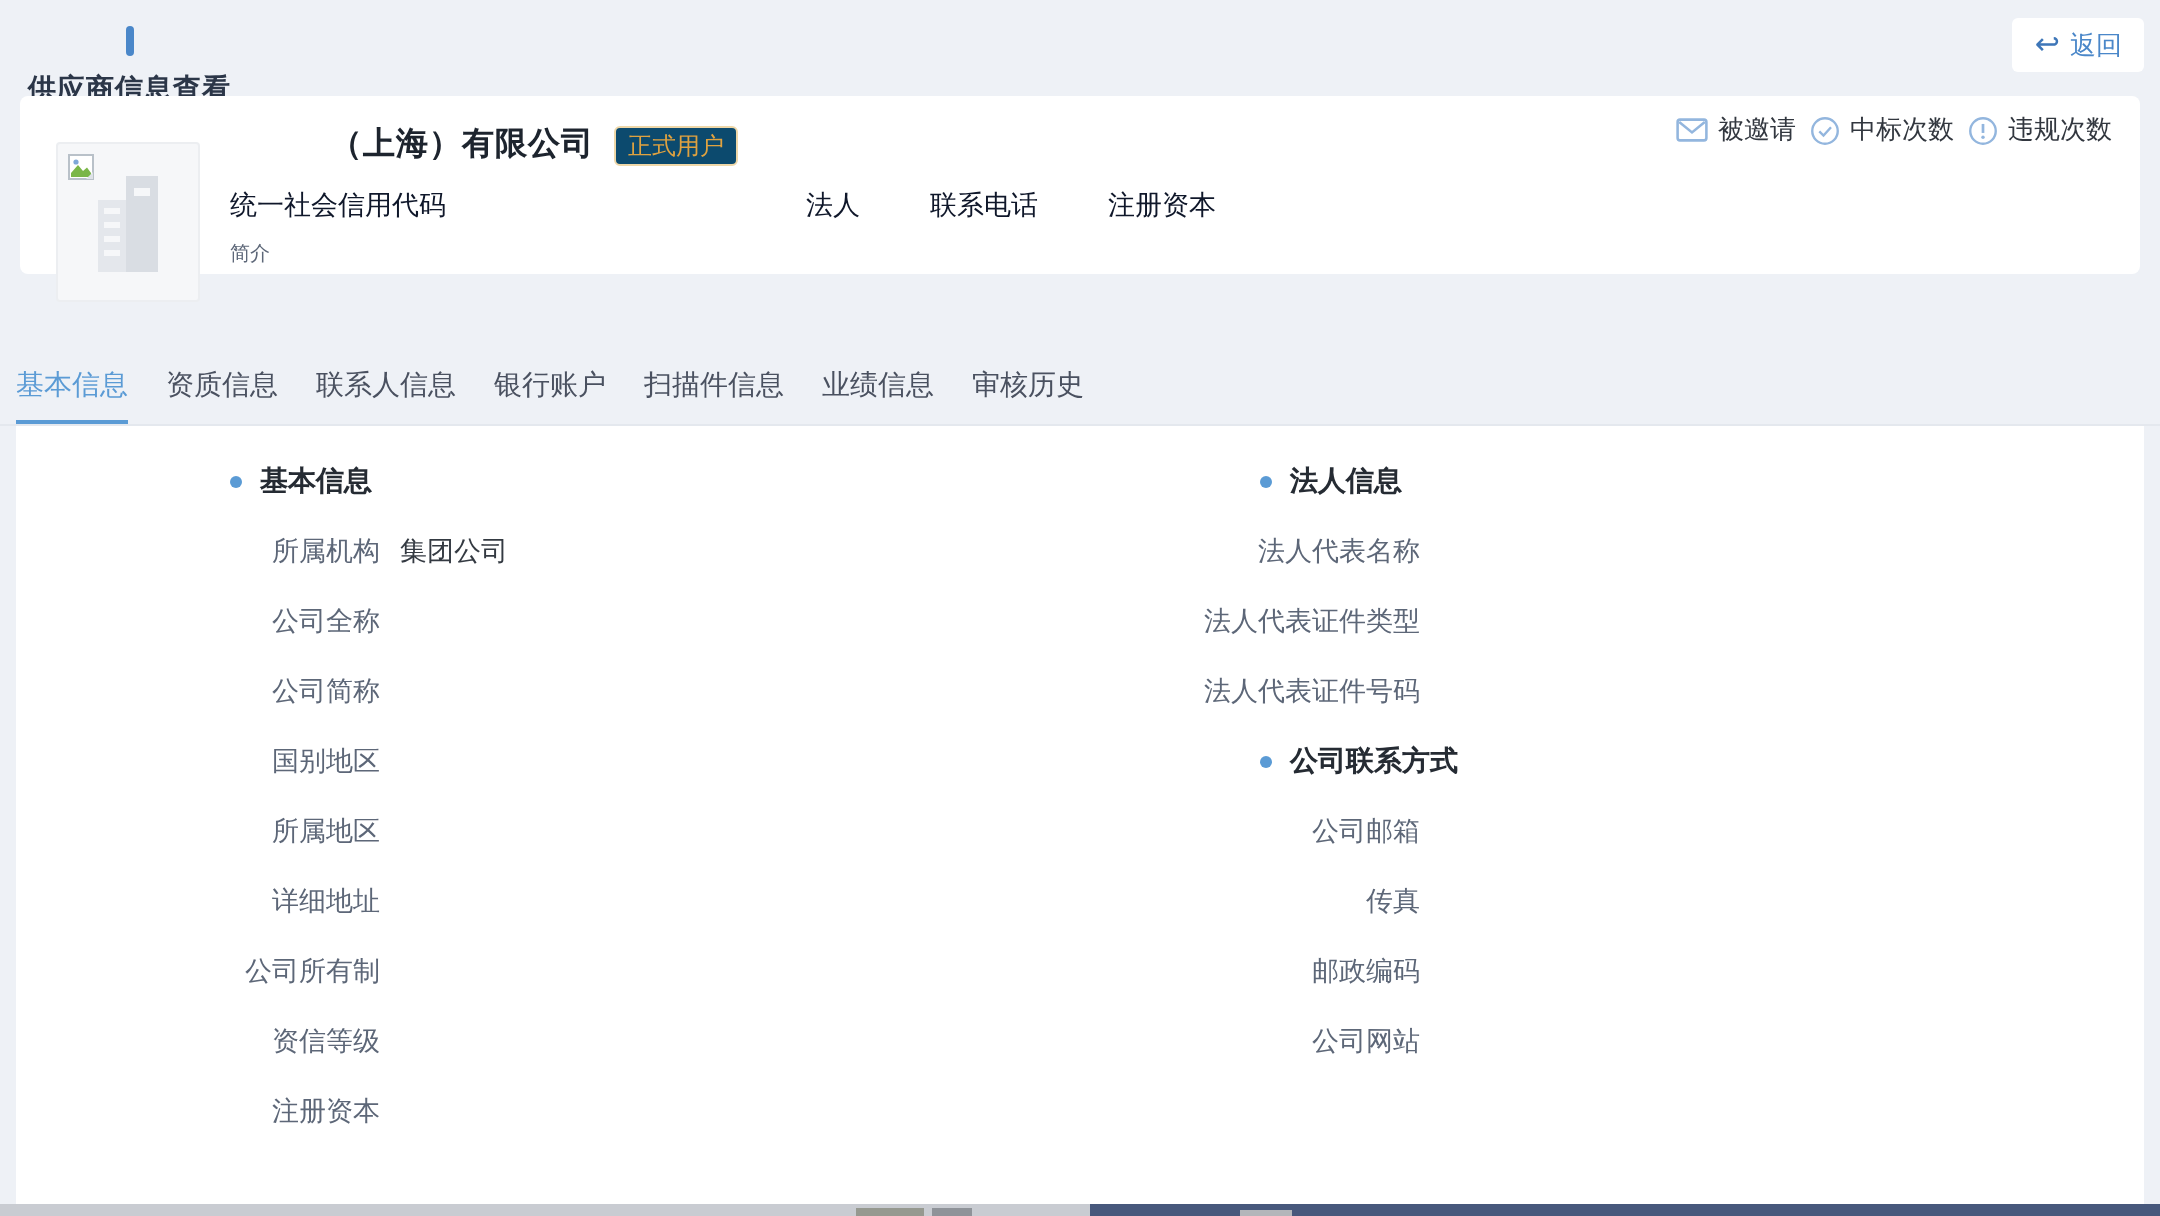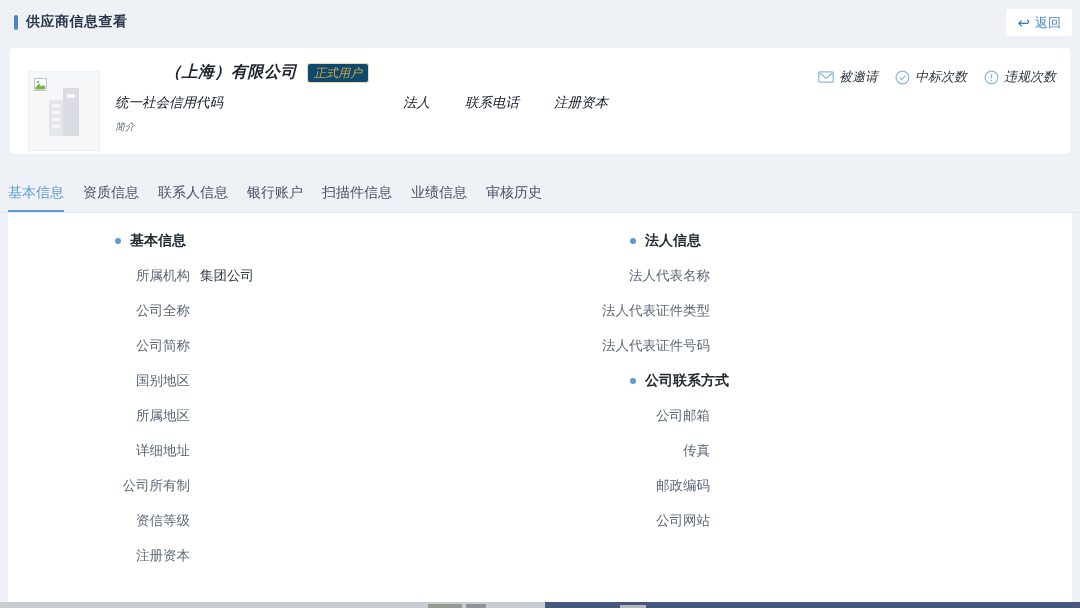--- a/index.html
+++ b/index.html
@@ -5,50 +5,50 @@
   * { margin:0; padding:0; box-sizing:border-box; }
   html,body { width:1080px; height:608px; overflow:hidden; }
   body {
     position:relative;
     font-family:"Liberation Sans","DejaVu Sans",sans-serif;
     background:#eef1f6;
     color:#32373f;
   }
   
   .page-header { position:absolute; top:0; left:0; right:0; height:46px; }
-  .title-wrap { position:absolute; left:14px; top:13px; display:flex; align-items:center; gap:8px; }
+  .title-wrap { position:absolute; left:14px; top:13px; display:flex; align-items:center; gap:8px;flex-direction:column; }
   .title-bar { width:4px; height:15px; border-radius:2px; background:var(--accent,#4a87c9); }
   .page-title { font-size:14px; font-weight:bold; color:#2b3648; letter-spacing:0.5px; }
   .back-btn {
     position:absolute; right:8px; top:9px; height:27px;
     display:flex; align-items:center; gap:5px; padding:0 11px;
     background:#ffffff; border:none; border-radius:3px;
     color:var(--accent,#4a87c9); font-size:13px; cursor:pointer;
     font-family:inherit;
   }
   .back-arrow { font-size:15px; line-height:1; color:#3e76b8; }
   
   .company-card {
-    position:absolute; left:10px; right:10px; top:48px; height:106px;
-    background:#ffffff; border-radius:4px;font-style:italic;
+    position:absolute; left:10px; right:10px; top:48px; height:89px;
+    background:#ffffff; border-radius:4px;
   }
   .logo-box {
     position:absolute; left:18px; top:23px; width:72px; height:80px;
     background:#f6f7f9; border:1px solid #eceef1; border-radius:2px;
   }
   .logo-box .building { position:absolute; left:14px; top:14px; }
   .logo-box .broken-img { position:absolute; left:5px; top:5px; }
   .name-row { position:absolute; left:155px; top:14px; display:flex; align-items:center; gap:10px; }
   .company-name { font-size:16px; font-weight:bold; color:#1d242e; letter-spacing:0.5px; }
   .badge {
     font-size:12px; color:var(--badge,#dfa240);
     border:1px solid #eed7a8; background:#0c4a6e;
     border-radius:3px; padding:1px 6px; line-height:16px;
   }
-  .stats { position:absolute; right:14px; top:20px; display:flex; align-items:flex-start; gap:17px; }
+  .stats { position:absolute; right:14px; top:8px; display:flex; align-items:flex-start; gap:7px; }
   .stat { display:flex; align-items:center; gap:5px; font-size:13px; color:#32373f; cursor:pointer; }
   .stat svg { display:block; }
   .info-row { position:absolute; left:105px; top:46px; display:flex; font-size:13.5px; color:#0f172a; }
   .info-item + .info-item { margin-left:35px; }
   .info-item:nth-child(2) { margin-left:180px; }
   .intro-row { position:absolute; left:105px; top:72px; font-size:10px; color:#5d6778; }
   
   .tab-bar {
     position:absolute; top:184px; left:0; right:0; height:29px;
     display:flex; gap:19px; padding-left:8px;

